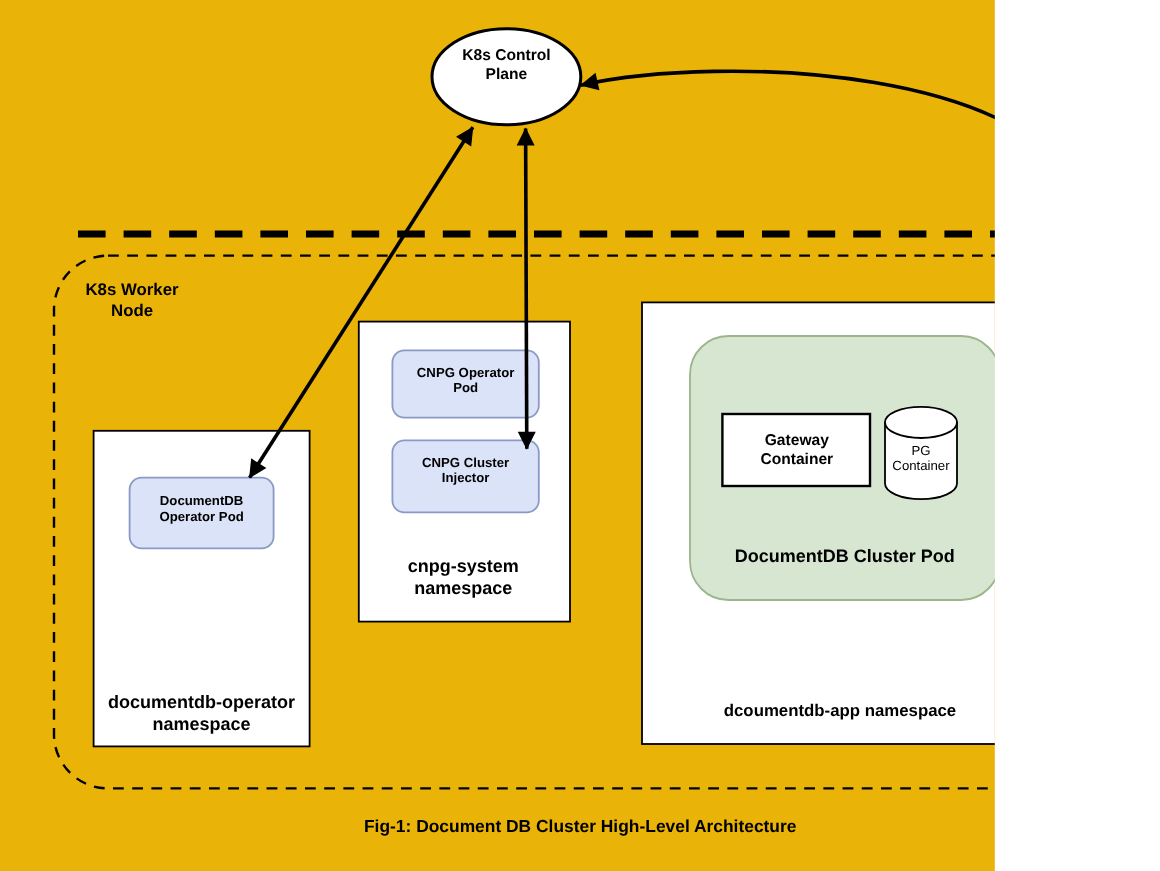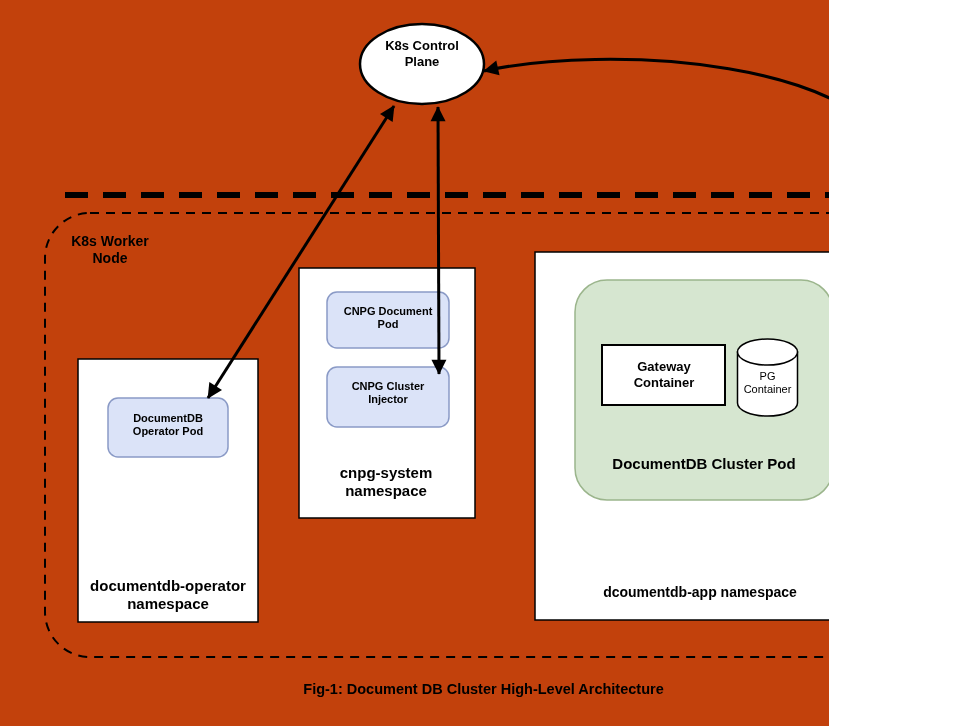--- a/index.html
+++ b/index.html
@@ -1,20 +1,20 @@
 <!DOCTYPE html>
 <html style="--pod-blue-fill: #dbe3f8; --pod-blue-stroke: #8a9ac6; --pod-green-fill: #d6e6d0; --pod-green-stroke: #9bb58c; --line-color: #000000;"><head>
 <meta charset="utf-8">
 <style>
   html, body { margin: 0; padding: 0; background: #ffffff; }
   #canvas {
     position: relative;
     width: 829px;
     height: 726px;
-    background: #c2410c;
+    background: #eab308;
     font-family: "Liberation Sans", sans-serif;
     overflow: hidden;
   }
   #shapes { position: absolute; left: 0; top: 0; width: 967px; height: 726px; }
   .lbl {
     position: absolute;
     text-align: center;
     color: #000000;
     line-height: 1.22;
     z-index: 5;
@@ -71,21 +71,21 @@
   <div class="lbl b" style="left:377px; top:38px; width:90px; font-size:13px;">K8s Control Plane</div>
 
   <div class="lbl b" style="left:867px; top:215px; width:80px; font-size:10px;">Kubelet</div>
 
   <div class="lbl b" style="left:60px; top:233px; width:100px; font-size:14px;">K8s Worker Node</div>
 
   <div class="lbl b" style="left:123px; top:412px; width:90px; font-size:11px;text-align:center;">DocumentDB Operator Pod</div>
 
   <div class="lbl b" style="left:83px; top:577px; width:170px; font-size:15px;">documentdb-operator namespace</div>
 
-  <div class="lbl b" style="left:338px; top:305px; width:100px; font-size:11px;">CNPG Document Pod</div>
+  <div class="lbl b" style="left:338px; top:305px; width:100px; font-size:11px;">CNPG Operator Pod</div>
 
   <div class="lbl b" style="left:338px; top:380px; width:100px; font-size:11px;">CNPG Cluster Injector</div>
 
   <div class="lbl b" style="left:618px; top:359px; width:92px; font-size:13px;">Gateway Container</div>
 
   <div class="lbl b" style="left:316px; top:464px; width:140px; font-size:15px;">cnpg-system namespace</div>
 
   <div class="lbl" style="left:735px; top:370px; width:65px; font-size:11px;">PG Container</div>
 
   <div class="lbl b" style="left:535px; top:584px; width:330px; font-size:14px;">dcoumentdb-app namespace</div>

